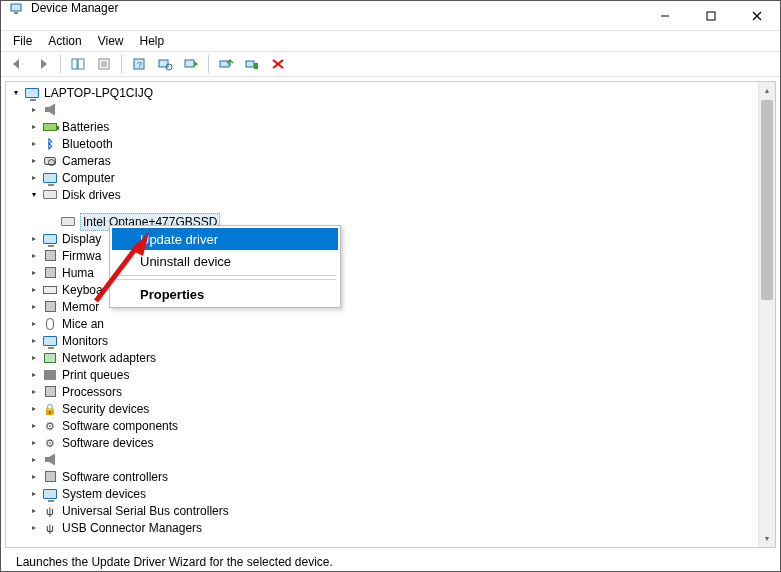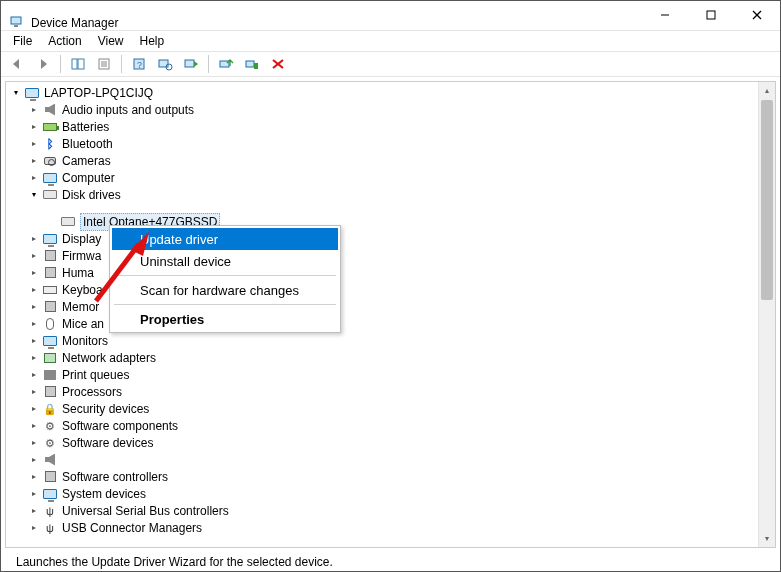--- a/index.html
+++ b/index.html
@@ -10,21 +10,21 @@
     background: #fff;
     width: 781px;
     height: 572px;
     border: 1px solid #555;
     position: relative;
     overflow: hidden;
   }
   .titlebar {
     height: 30px;
     display: flex;
-    align-items: flex-end;
+    align-items: flex-start;
     padding: 0 0 0 8px;
     border-bottom: 1px solid #e5e5e5;
   }
   .titlebar .app-icon {
     width: 16px; height: 16px; margin-right: 6px;
     display: inline-flex; align-items:center; justify-content:center;
   }
   .titlebar .title { font-size: 12px; }
   .titlebar .spacer { flex: 1; }
   .win-btn {
@@ -280,21 +280,20 @@
           <span class="ic-monitor"></span>
         </span>
       <span class="node-label">LAPTOP-LPQ1CIJQ</span>
     </div>
 
     <div class="node indent1">
         <span class="chev">▸</span>
         <span class="node-icon">
           <span class="ic-speaker"></span>
         </span>
-        <span class="node-label">Audio inputs and outputs</span>
       </div>
     <div class="node indent1">
         <span class="chev">▸</span>
         <span class="node-icon">
           <span class="ic-battery"></span>
         </span>
         <span class="node-label">Batteries</span>
       </div>
     <div class="node indent1">
         <span class="chev">▸</span>
@@ -454,23 +453,20 @@
 </div>
 
 <div class="context-menu">
   <div class="ctx-item hl">
       <span>Update driver</span>
     </div>
   <div class="ctx-item">
       <span>Uninstall device</span>
     </div>
   <div class="ctx-sep"></div>
-  <div class="ctx-item">
-      <span>Scan for hardware changes</span>
-    </div>
   <div class="ctx-sep"></div>
   <div class="ctx-item bold">
       <span>Properties</span>
     </div>
 </div>
 
 <div class="arrow-annotation">
   <svg width="70" height="80">
     <defs></defs>
     <line x1="5" y1="75" x2="48" y2="18" stroke="#d11" stroke-width="5"></line>

